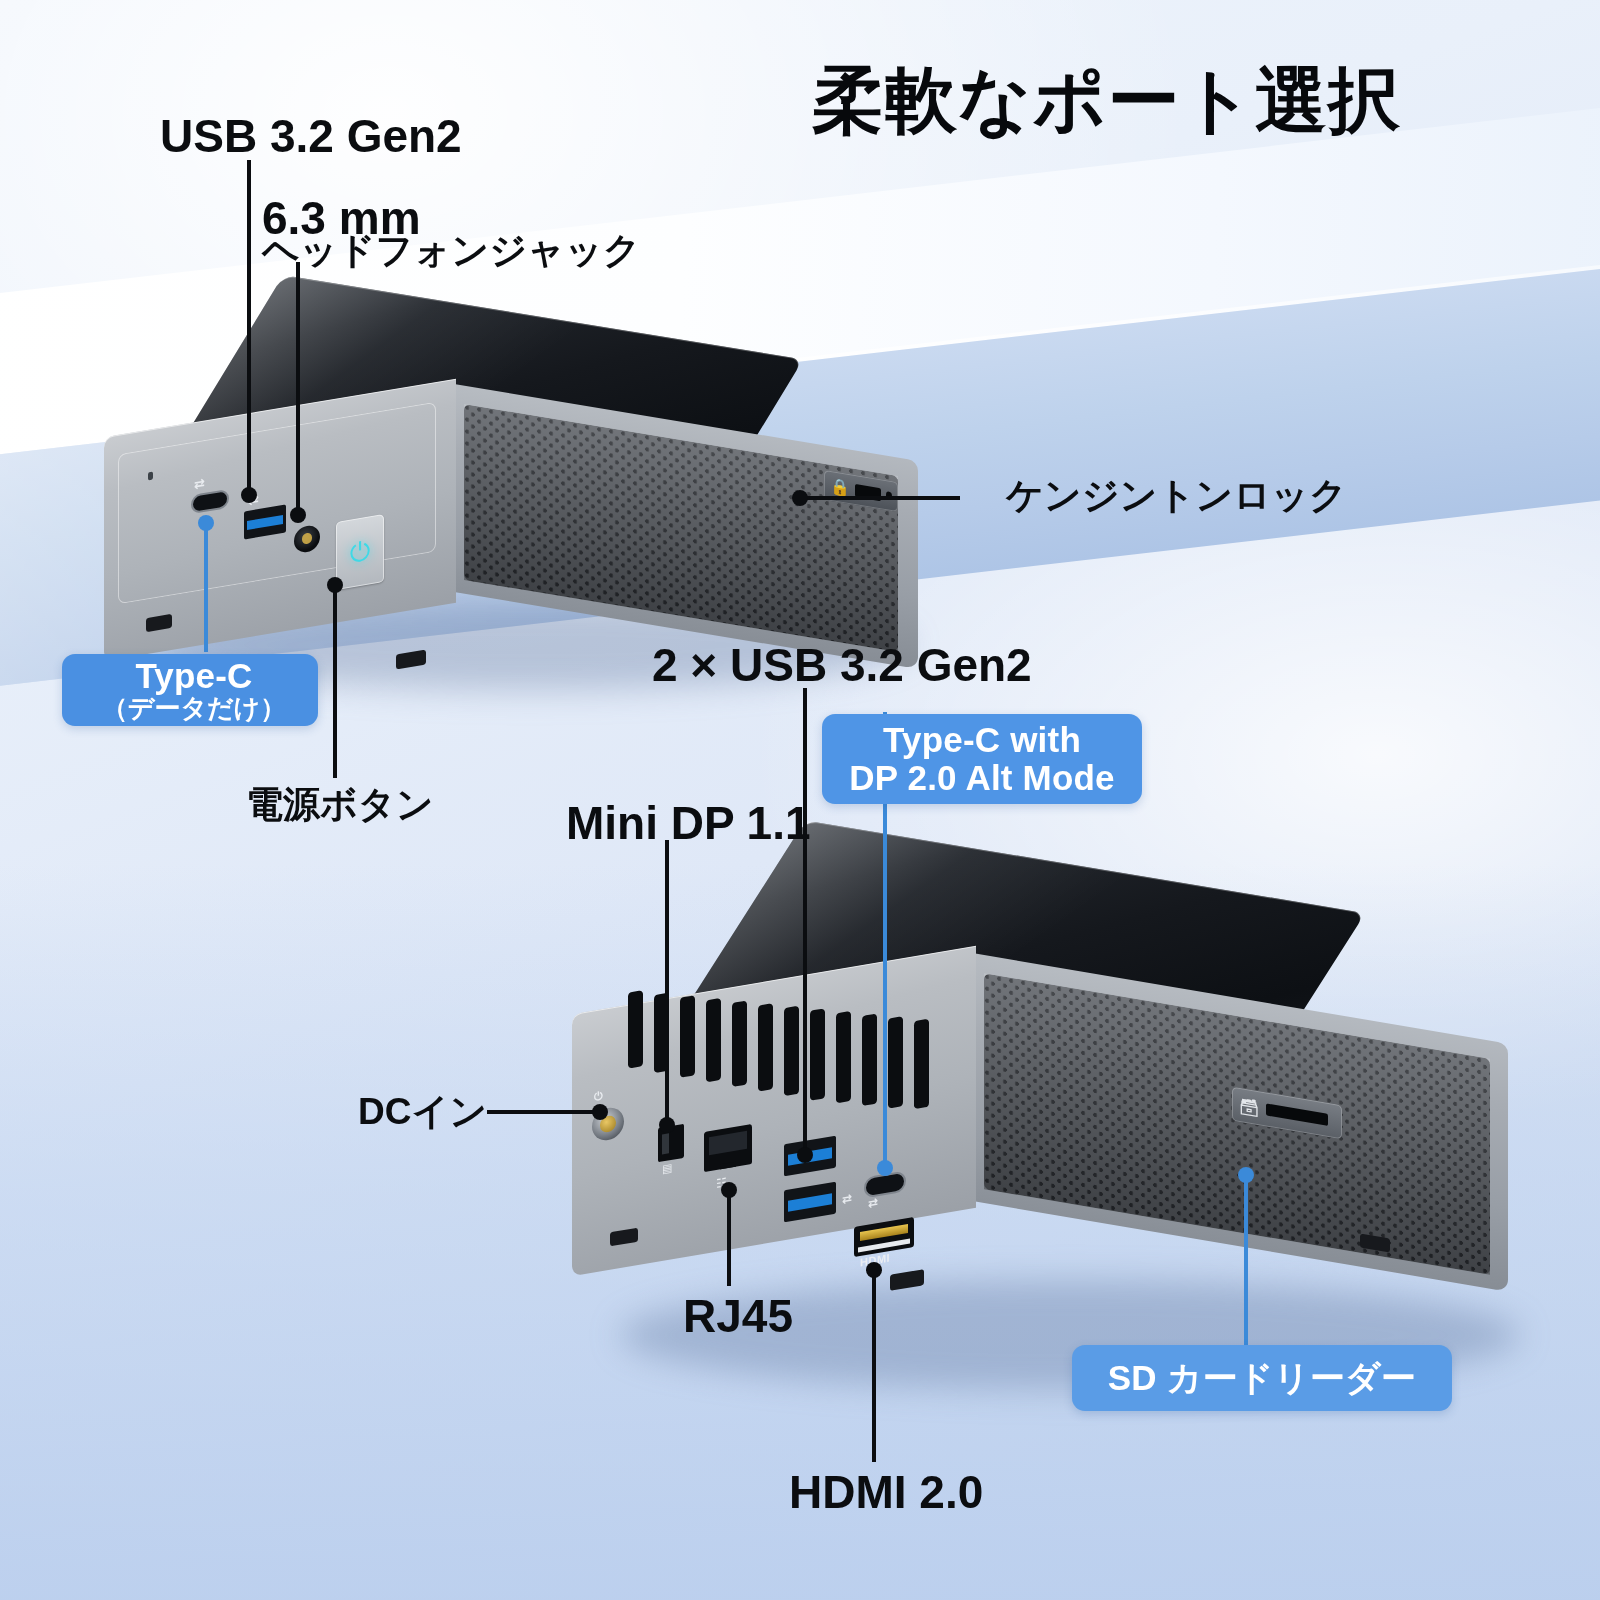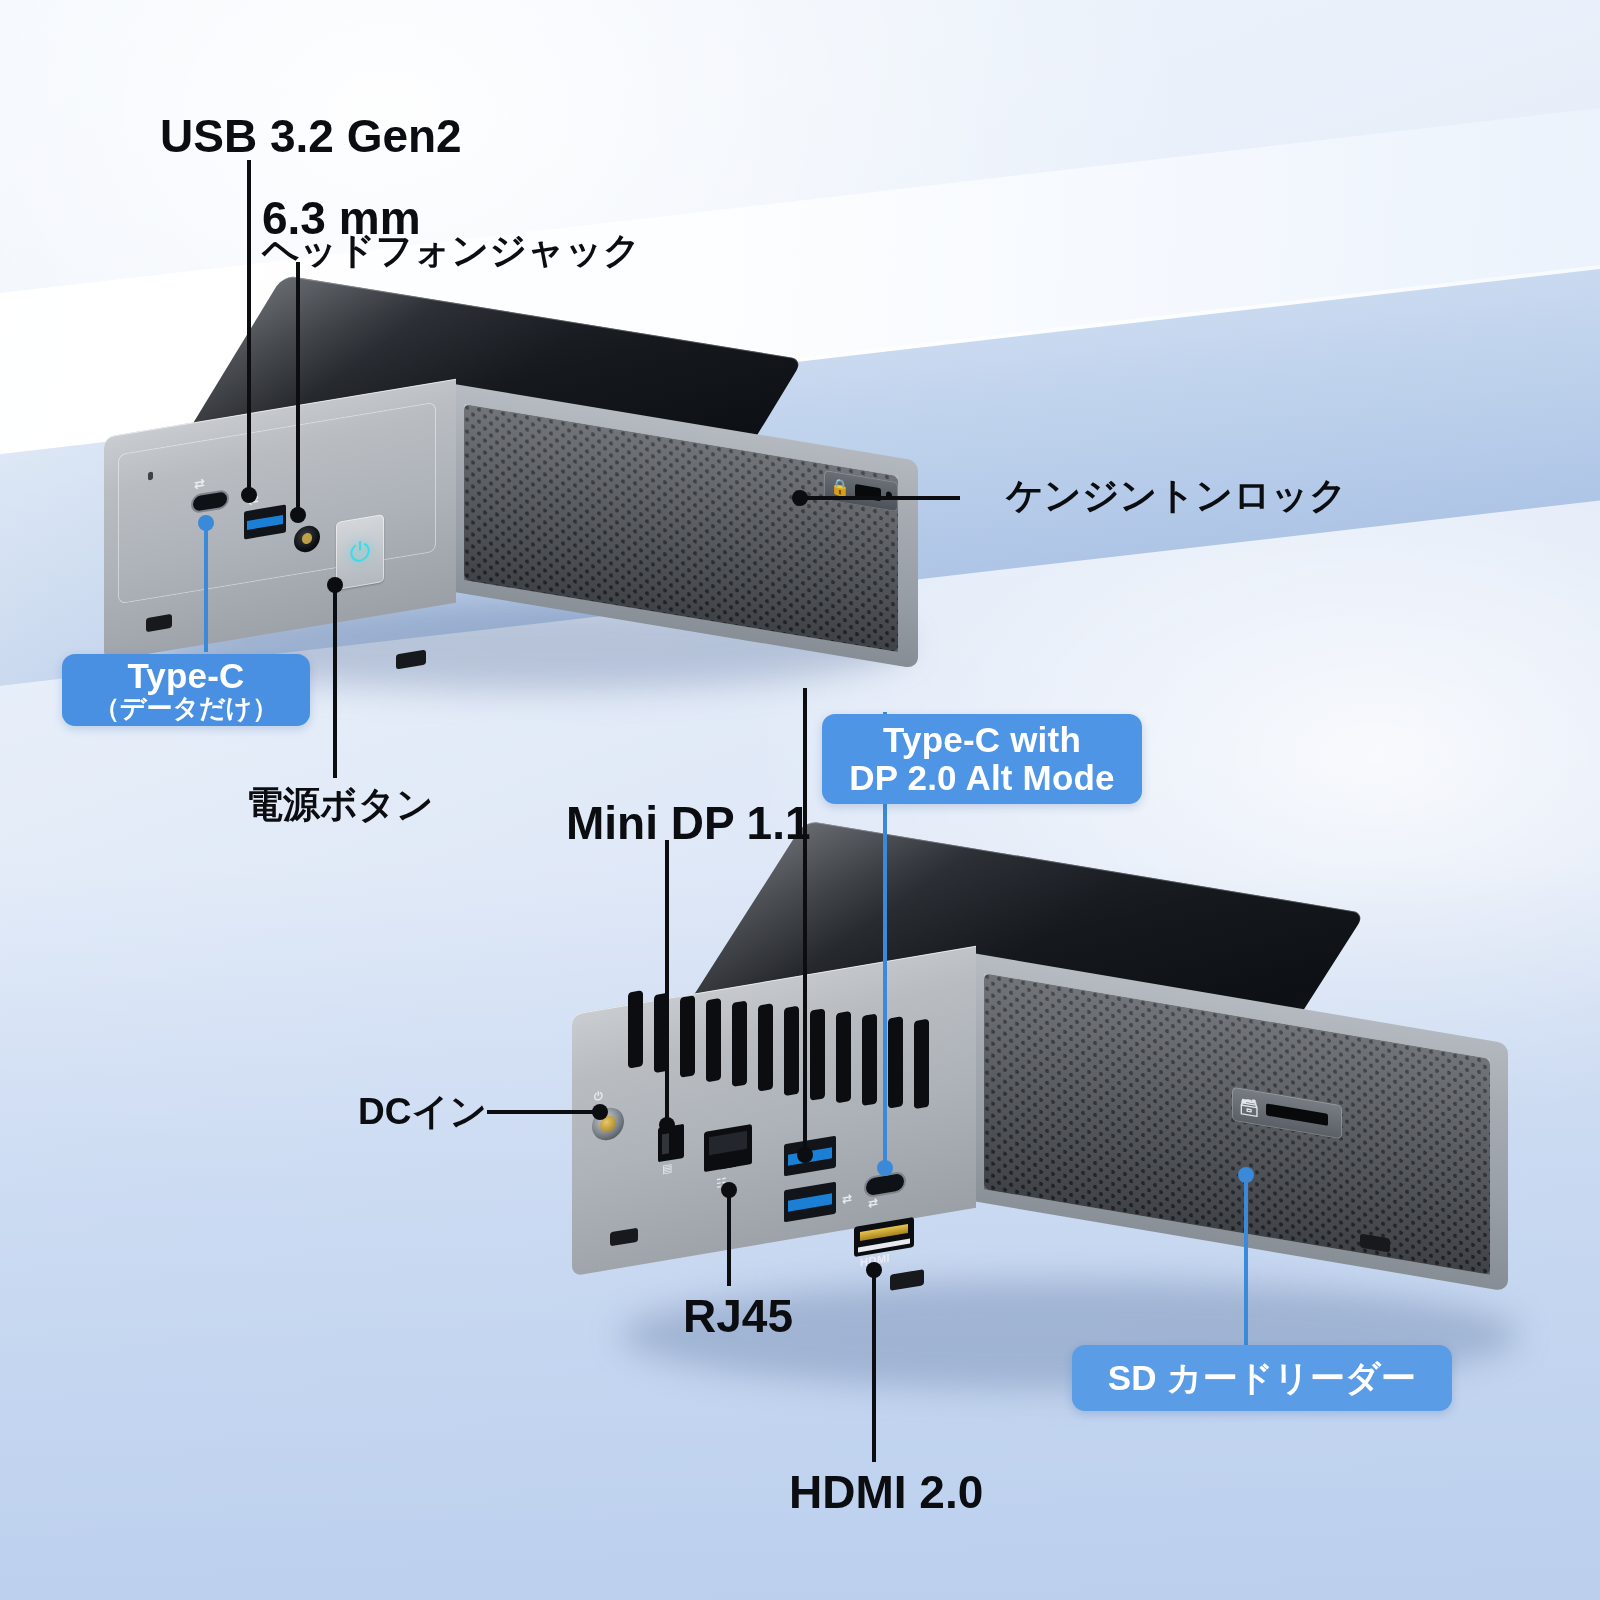--- a/index.html
+++ b/index.html
@@ -161,20 +161,21 @@
   <div class="bg-glow2"></div>
   <div class="bg-bottom"></div>
 
   <div class="podium">
     <div class="top-face"></div>
     <div class="edge-hl"></div>
     <div class="front-face"></div>
     <div class="front-sheen"></div>
   </div>
 
+  <div class="title">柔軟なポート選択</div>
 
   <div class="shadowblob" style="left:150px;top:600px;width:760px;height:90px;"></div>
 
   <div class="dev" style="left:96px;top:300px;width:830px;height:370px;">
 
     <div class="lid" style="left:118px;top:6px;width:520px;height:250px;border-radius:12px;
                 transform:skewY(9.2deg) skewX(-29deg);">
       <div class="lid-sheen"></div>
     </div>
     <div class="logo" style="left:300px;top:92px;font-size:32px;transform:skewY(9.5deg) skewX(-28deg) scaleY(.92);">GEEKOM</div>
@@ -335,30 +336,31 @@
 
   <div class="lbl lat" style="left:160px;top:108px;">USB 3.2 Gen2</div>
 
   <div class="lbl lat" style="left:262px;top:190px;">6.3 mm</div>
   <div class="lbl jp" style="left:1006px;top:473px;">ケンジントンロック</div>
 
   <div class="lbl jp" style="left:262px;top:228px;">ヘッドフォンジャック</div>
 
   <div class="lbl jp" style="left:246px;top:782px;">電源ボタン</div>
 
+  <div class="lbl lat" style="left:652px;top:637px;">2 × USB 3.2 Gen2</div>
 
   <div class="lbl lat" style="left:566px;top:795px;">Mini DP 1.1</div>
 
   <div class="lbl jp" style="left:358px;top:1089px;">DCイン</div>
 
   <div class="lbl lat" style="left:683px;top:1288px;">RJ45</div>
 
   <div class="lbl lat" style="left:789px;top:1464px;">HDMI 2.0</div>
 
-  <div class="badge" style="left:62px;top:654px;width:248px;height:72px;background:#4a90e2;">
+  <div class="badge" style="left:62px;top:654px;width:248px;height:72px;background:#4a90e2;padding-left:8px;">
     <div class="b1">Type-C</div>
     <div class="b2">（データだけ）</div>
   </div>
 
   <div class="badge" style="left:822px;top:714px;width:320px;height:90px;background:#4f95e6;">
     <div class="b1">Type-C with</div>
     <div class="b1">DP 2.0 Alt Mode</div>
   </div>
 
   <div class="badge" style="left:1072px;top:1345px;width:380px;height:66px;background:#5a9ce6;">

